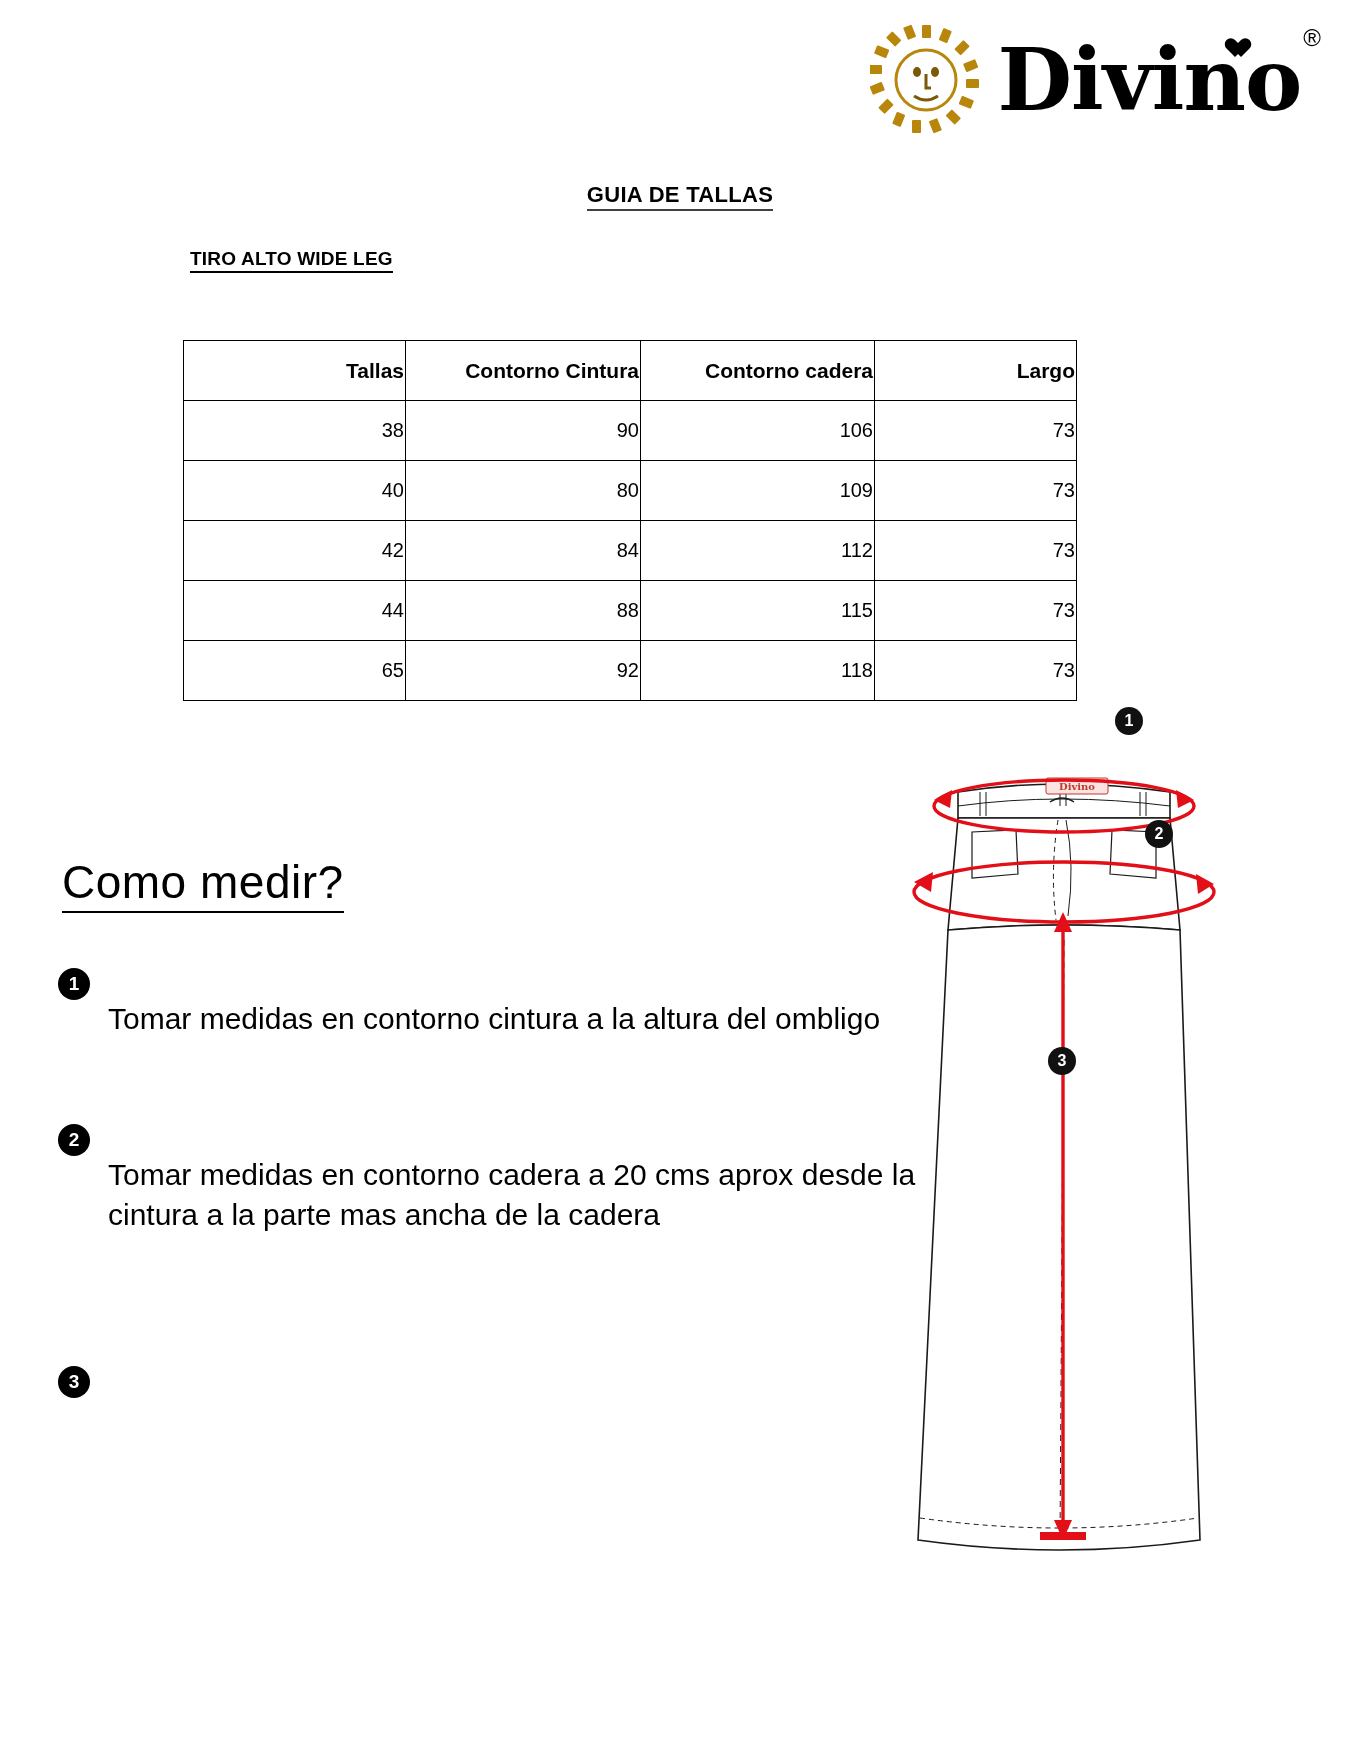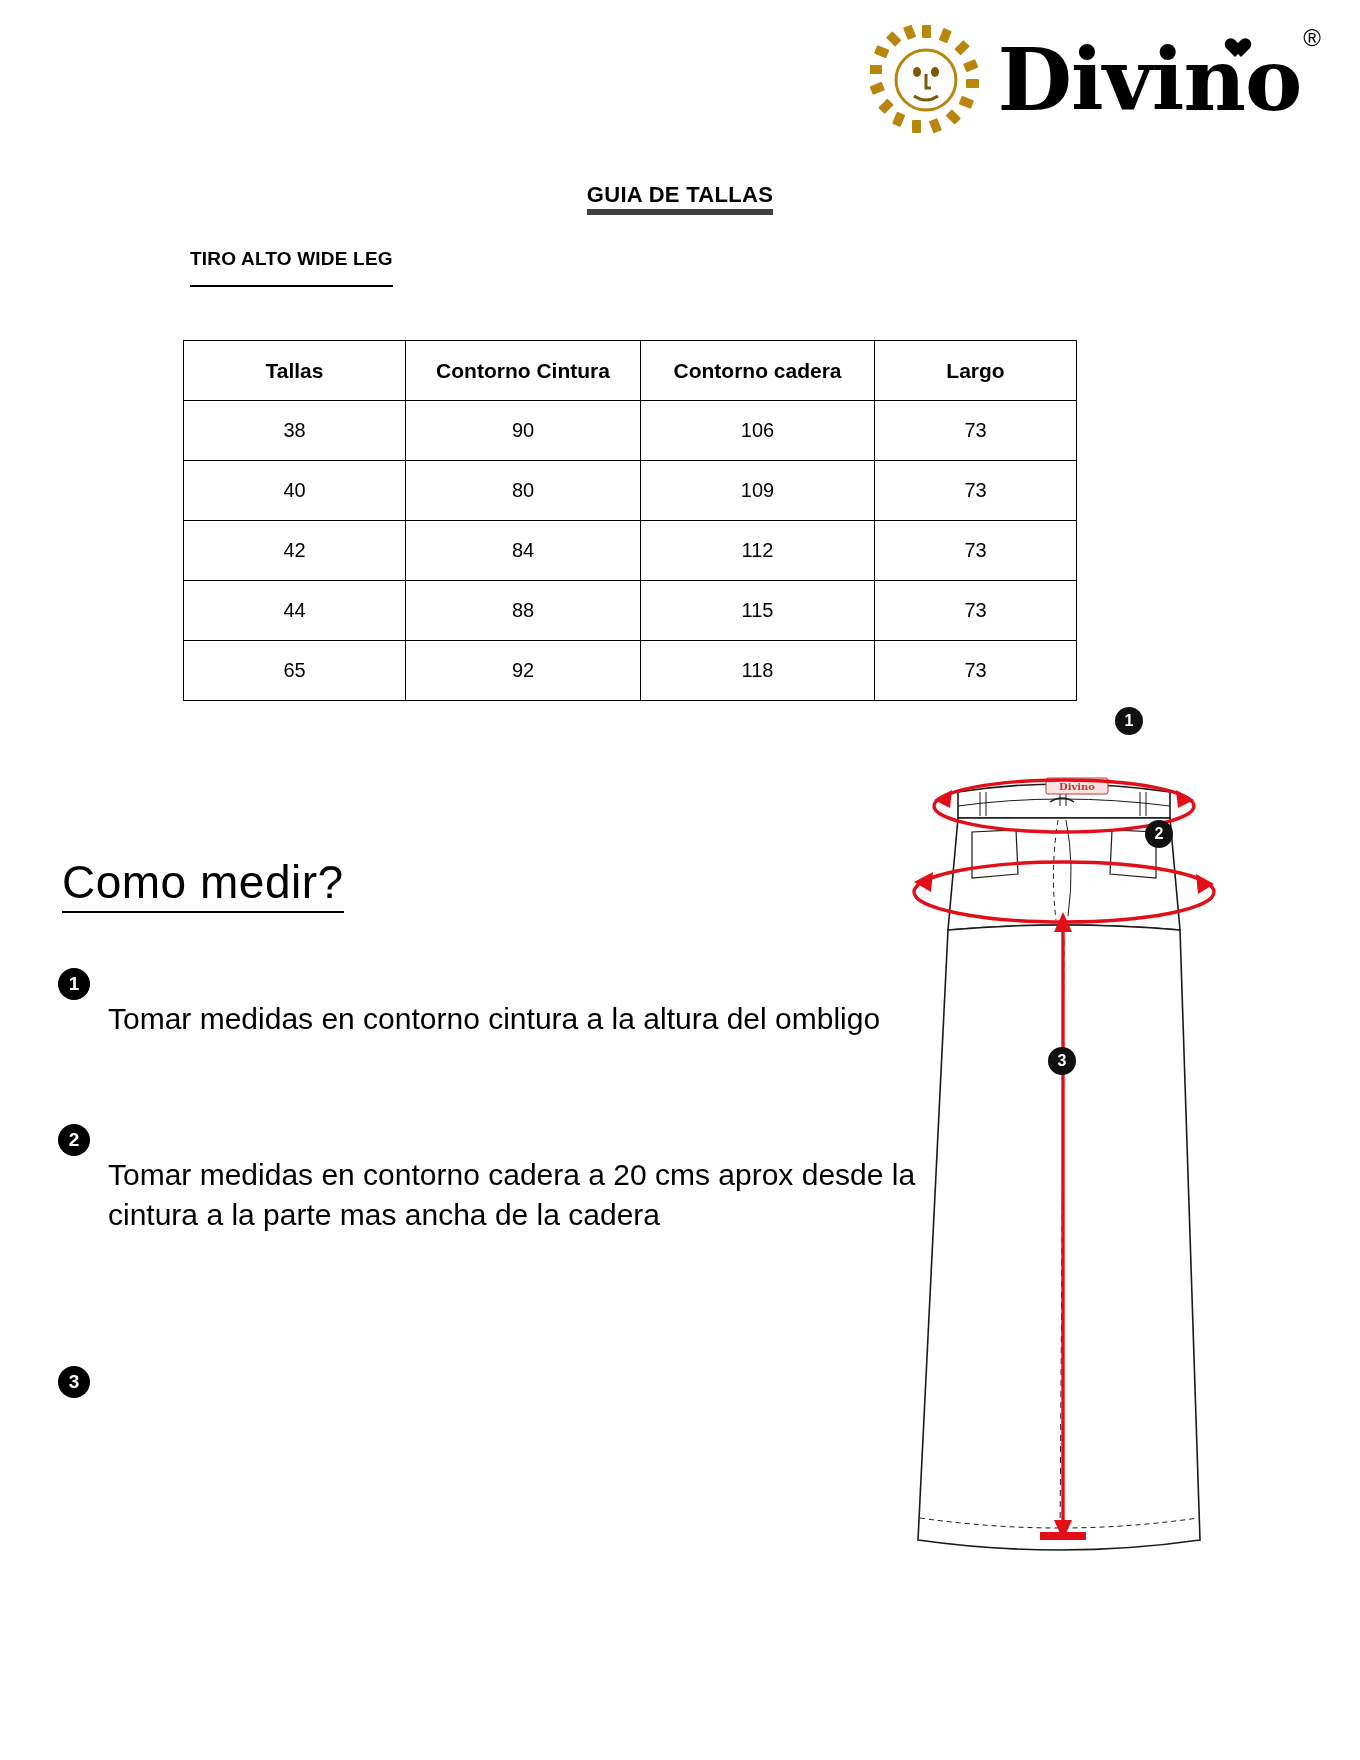--- a/index.html
+++ b/index.html
@@ -80,48 +80,48 @@
     position: absolute;
     top: 182px;
     left: 0;
     width: 1360px;
     text-align: center;
     font-size: 22px;
     font-weight: bold;
     letter-spacing: 0.3px;
   }
   #guide-title span {
-    border-bottom: 6px solid #404040;
+    border-bottom: 2px solid #404040;
     padding-bottom: 2px;
   }
   #model-title {
     position: absolute;
     top: 248px;
     left: 190px;
     font-size: 19px;
     font-weight: bold;
     letter-spacing: 0.2px;
   }
   #model-title span {
     border-bottom: 2px solid #000;
-    padding-bottom: 16px;
+    padding-bottom: 2px;
   }
 
   
   #size-table {
     position: absolute;
     top: 340px;
     left: 183px;
     width: 893px;
     border-collapse: collapse;
     table-layout: fixed;
   }
   #size-table th, #size-table td {
     border: 1px solid #000;
-    text-align: center;
+    text-align: right;
     font-size: 21px;
     font-weight: bold;
     height: 57px;
     vertical-align: middle;
   }
   #size-table td {
     font-weight: normal;
     font-size: 20px;
   }
   #size-table col.c0 { width: 222px; }

